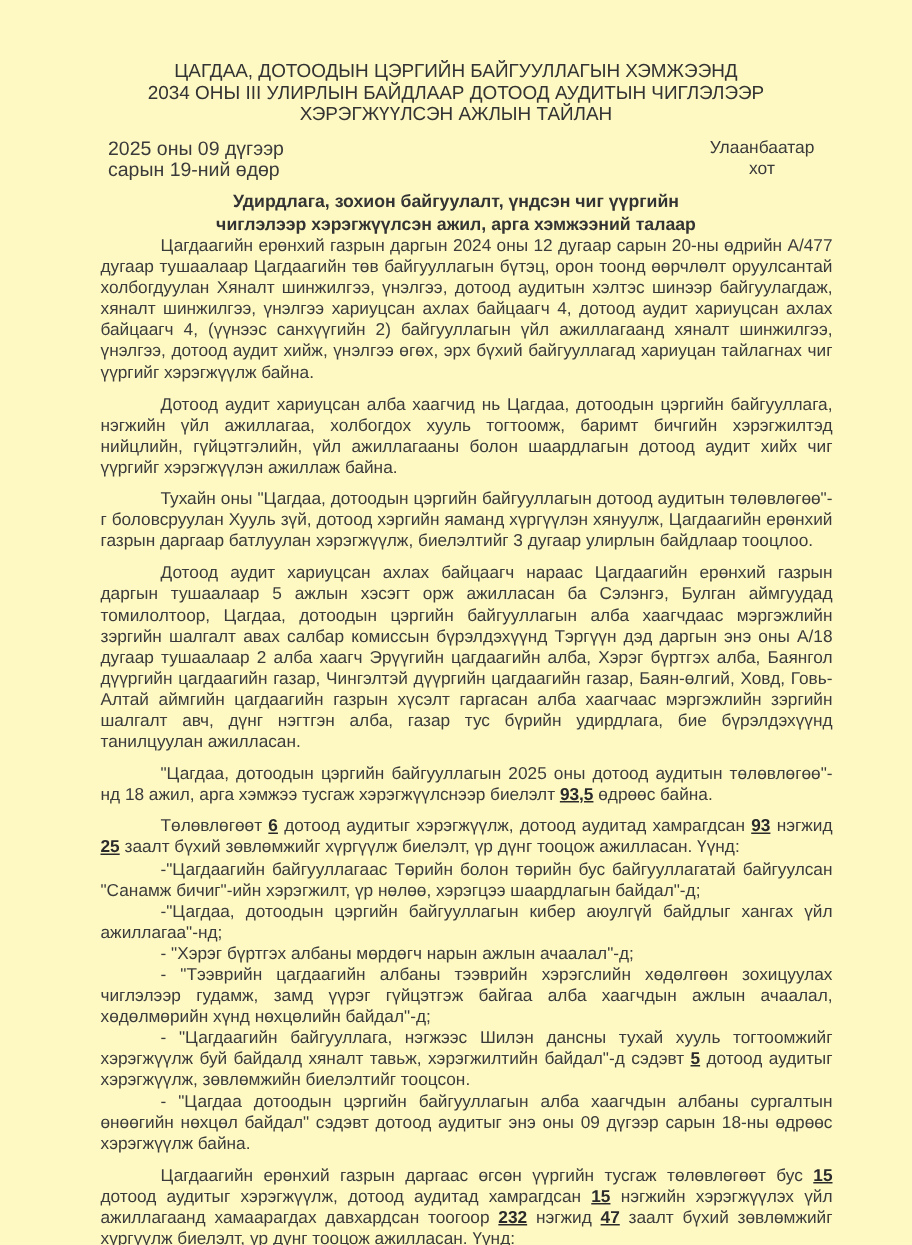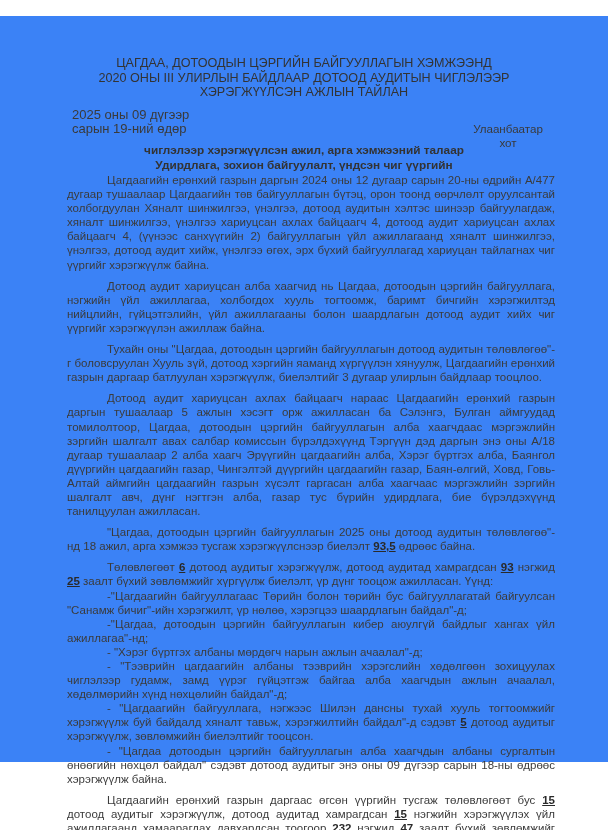--- a/index.html
+++ b/index.html
@@ -1,56 +1,56 @@
 <!DOCTYPE html>
 <html><head>
 <meta charset="utf-8">
 <style>
   html, body { margin: 0; padding: 0; background: #ffffff; }
   body { width: 608px; height: 830px; overflow: hidden; position: relative;
          font-family: "Liberation Sans", sans-serif; color: #3a3a3a; }
-  .page { position: absolute; left: 0; top: 16px; width: 608px; height: 746px; background: #3b82f6; }
+  .page { position: absolute; left: 0; top: 0; width: 608px; height: 830px; background: #fef9c3; }
   .title { position: absolute; left: 0; width: 608px; top: 40px; text-align: center;
            font-size: 12.6px; line-height: 14.5px; color: #333; letter-spacing: 0; }
   .title div { white-space: nowrap; }
   .meta-left { position: absolute; left: 72px; top: 92px; font-size: 13px; line-height: 14px; }
-  .meta-right { position: absolute; left: 468px; top: 92px; width: 80px; text-align: center; font-size: 11.6px; line-height: 14px; margin-top: 14px; }
+  .meta-right { position: absolute; left: 468px; top: 92px; width: 80px; text-align: center; font-size: 11.6px; line-height: 14px; }
   .section-head { position: absolute; left: 0; width: 608px; top: 127px; text-align: center;
                   font-weight: bold; font-size: 11.8px; line-height: 14.5px; color: #333; }
   .body { position: absolute; left: 67px; top: 157px; width: 488px; font-size: 11.5px;
           line-height: 14.1px; text-align: justify; color: #3b3b3b; }
   .body p { margin: 0 0 7px 0; text-indent: 40px; }
   .body p.item { margin: 0; text-indent: 40px; }
   .body p.item.last { margin-bottom: 7px; }
   .body b { font-weight: bold; color: #2a2a2a; text-decoration: underline; }
 </style>
 </head>
 <body>
 
 <div class="page">
 
   <div class="title">
     <div>ЦАГДАА, ДОТООДЫН ЦЭРГИЙН БАЙГУУЛЛАГЫН ХЭМЖЭЭНД</div>
-    <div>2020 ОНЫ III УЛИРЛЫН БАЙДЛААР ДОТООД АУДИТЫН ЧИГЛЭЛЭЭР</div>
+    <div>2034 ОНЫ III УЛИРЛЫН БАЙДЛААР ДОТООД АУДИТЫН ЧИГЛЭЛЭЭР</div>
     <div>ХЭРЭГЖҮҮЛСЭН АЖЛЫН ТАЙЛАН</div>
   </div>
 
   <div class="meta-left">
     <div>2025 оны 09 дүгээр</div>
     <div>сарын 19-ний өдөр</div>
   </div>
 
   <div class="meta-right">
     <div>Улаанбаатар</div>
     <div>хот</div>
   </div>
 
   <div class="section-head">
+    <div>Удирдлага, зохион байгуулалт, үндсэн чиг үүргийн</div>
     <div>чиглэлээр хэрэгжүүлсэн ажил, арга хэмжээний талаар</div>
-    <div>Удирдлага, зохион байгуулалт, үндсэн чиг үүргийн</div>
   </div>
 
   <div class="body">
     <p>Цагдаагийн ерөнхий газрын даргын 2024 оны 12 дугаар сарын 20-ны өдрийн А/477 дугаар тушаалаар Цагдаагийн төв байгууллагын бүтэц, орон тоонд өөрчлөлт оруулсантай холбогдуулан Хяналт шинжилгээ, үнэлгээ, дотоод аудитын хэлтэс шинээр байгуулагдаж, хяналт шинжилгээ, үнэлгээ хариуцсан ахлах байцаагч 4, дотоод аудит хариуцсан ахлах байцаагч 4, (үүнээс санхүүгийн 2) байгууллагын үйл ажиллагаанд хяналт шинжилгээ, үнэлгээ, дотоод аудит хийж, үнэлгээ өгөх, эрх бүхий байгууллагад хариуцан тайлагнах чиг үүргийг хэрэгжүүлж байна.</p>
     <p>Дотоод аудит хариуцсан алба хаагчид нь Цагдаа, дотоодын цэргийн байгууллага, нэгжийн үйл ажиллагаа, холбогдох хууль тогтоомж, баримт бичгийн хэрэгжилтэд нийцлийн, гүйцэтгэлийн, үйл ажиллагааны болон шаардлагын дотоод аудит хийх чиг үүргийг хэрэгжүүлэн ажиллаж байна.</p>
     <p>Тухайн оны "Цагдаа, дотоодын цэргийн байгууллагын дотоод аудитын төлөвлөгөө"-г боловсруулан Хууль зүй, дотоод хэргийн яаманд хүргүүлэн хянуулж, Цагдаагийн ерөнхий газрын даргаар батлуулан хэрэгжүүлж, биелэлтийг 3 дугаар улирлын байдлаар тооцлоо.</p>
     <p>Дотоод аудит хариуцсан ахлах байцаагч нараас Цагдаагийн ерөнхий газрын даргын тушаалаар 5 ажлын хэсэгт орж ажилласан ба Сэлэнгэ, Булган аймгуудад томилолтоор, Цагдаа, дотоодын цэргийн байгууллагын алба хаагчдаас мэргэжлийн зэргийн шалгалт авах салбар комиссын бүрэлдэхүүнд Тэргүүн дэд даргын энэ оны А/18 дугаар тушаалаар 2 алба хаагч Эрүүгийн цагдаагийн алба, Хэрэг бүртгэх алба, Баянгол дүүргийн цагдаагийн газар, Чингэлтэй дүүргийн цагдаагийн газар, Баян-өлгий, Ховд, Говь-Алтай аймгийн цагдаагийн газрын хүсэлт гаргасан алба хаагчаас мэргэжлийн зэргийн шалгалт авч, дүнг нэгтгэн алба, газар тус бүрийн удирдлага, бие бүрэлдэхүүнд танилцуулан ажилласан.</p>
     <p><span>"Цагдаа, дотоодын цэргийн байгууллагын 2025 оны дотоод аудитын төлөвлөгөө"-нд 18 ажил, арга хэмжээ тусгаж хэрэгжүүлснээр биелэлт </span><b>93,5</b><span> өдрөөс байна.</span></p>
     <p class="item"><span>Төлөвлөгөөт </span><b>6</b><span> дотоод аудитыг хэрэгжүүлж, дотоод аудитад хамрагдсан </span><b>93</b><span> нэгжид </span><b>25</b><span> заалт бүхий зөвлөмжийг хүргүүлж биелэлт, үр дүнг тооцож ажилласан. Үүнд:</span></p>
     <p class="item">-"Цагдаагийн байгууллагаас Төрийн болон төрийн бус байгууллагатай байгуулсан "Санамж бичиг"-ийн хэрэгжилт, үр нөлөө, хэрэгцээ шаардлагын байдал"-д;</p>

